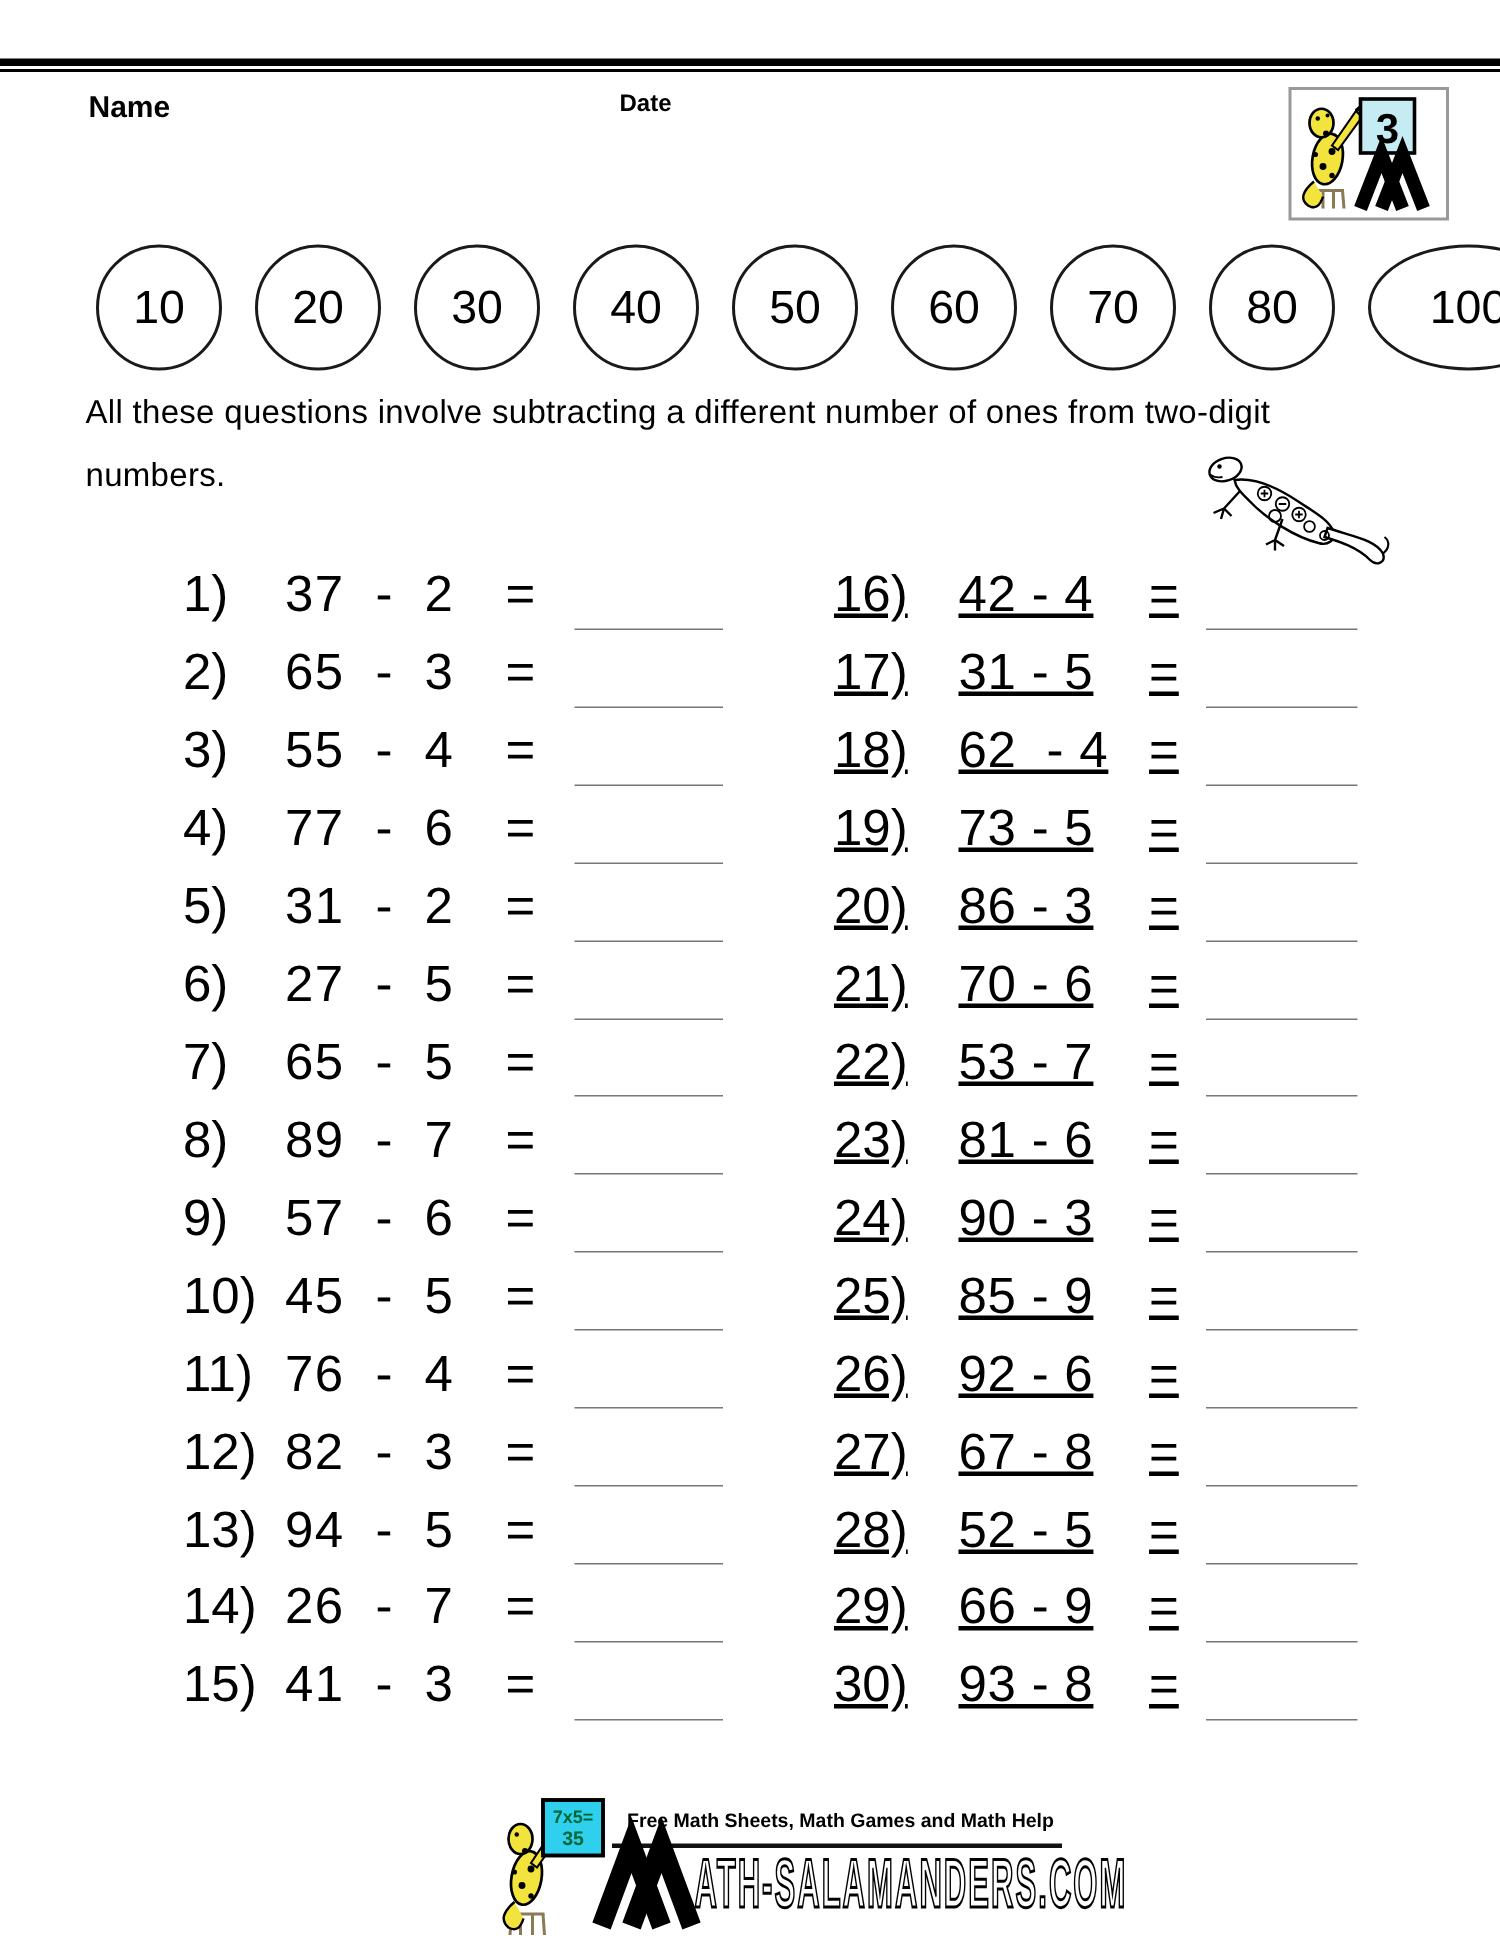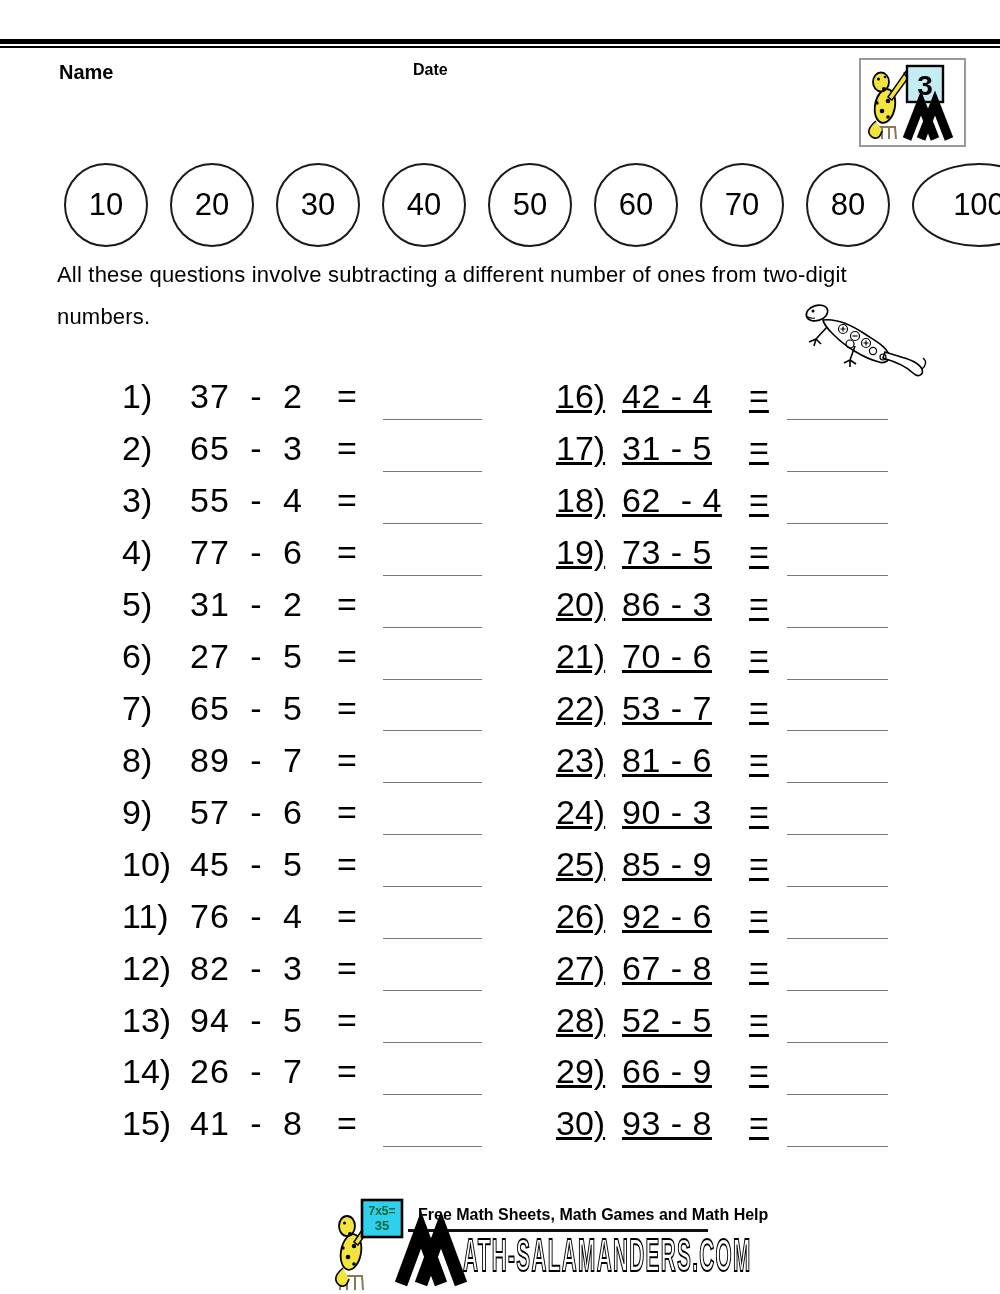--- a/index.html
+++ b/index.html
@@ -38,28 +38,28 @@
   .col-left{left:122px;width:380px;}
   .col-right{left:556px;width:360px;text-decoration:underline;}
   .prob-row{height:51.93px;display:flex;align-items:center;font-size:34px;}
   .pnum,.pexpr,.peq{flex:none;}
   .pexpr{white-space:pre;}
   .col-left  .pnum{width:68px;}
   .col-left  .pexpr{width:147px;word-spacing:10px;letter-spacing:1px;}
   .col-left  .peq{width:46px;}
   .col-left  .pline{width:99px;}
   .col-right .pnum{width:66px;}
-  .col-right .pexpr{width:127px;letter-spacing:.5px;}
+  .col-right .pexpr{width:127px;letter-spacing:.5px;margin-left:17px;}
   .col-right .peq{width:38px;}
   .col-right .pline{width:101px;}
   .pline{flex:none;align-self:flex-end;margin-bottom:3px;height:30px;border-bottom:1.5px solid #777;}
   
   .footer{position:absolute;left:333px;top:1194px;width:390px;height:100px;}
   .f-tagline{position:absolute;left:85px;top:12px;width:264px;text-align:center;
-    font-size:16px;font-weight:700;white-space:nowrap;}
+    font-size:13px;font-weight:700;white-space:nowrap;}
   .f-rule{position:absolute;left:75px;top:35px;width:300px;height:3px;background:#111;}
   .f-site{position:absolute;left:130px;top:38px;font-size:46px;font-weight:700;line-height:1;
     color:#fff;-webkit-text-stroke:2px #000;letter-spacing:3px;white-space:nowrap;
     transform:scaleX(.45);transform-origin:left top;}
   .f-art{position:absolute;left:0;top:0;}
   .f-board-l1,.f-board-l2{font-weight:700;}
 </style>
 </head>
 <body>
 
@@ -263,21 +263,21 @@
 
     <div class="prob-row">
       <span class="pnum">14)</span>
       <span class="pexpr">26 - 7</span>
       <span class="peq">=</span>
       <span class="pline"></span>
     </div>
 
     <div class="prob-row">
       <span class="pnum">15)</span>
-      <span class="pexpr">41 - 8</span>
+      <span class="pexpr">41 - 3</span>
       <span class="peq">=</span>
       <span class="pline"></span>
     </div>
   </div>
   <div class="col col-right" id="col-right">
     <div class="prob-row">
       <span class="pnum">16)</span>
       <span class="pexpr">42 - 4</span>
       <span class="peq">=</span>
       <span class="pline"></span>

